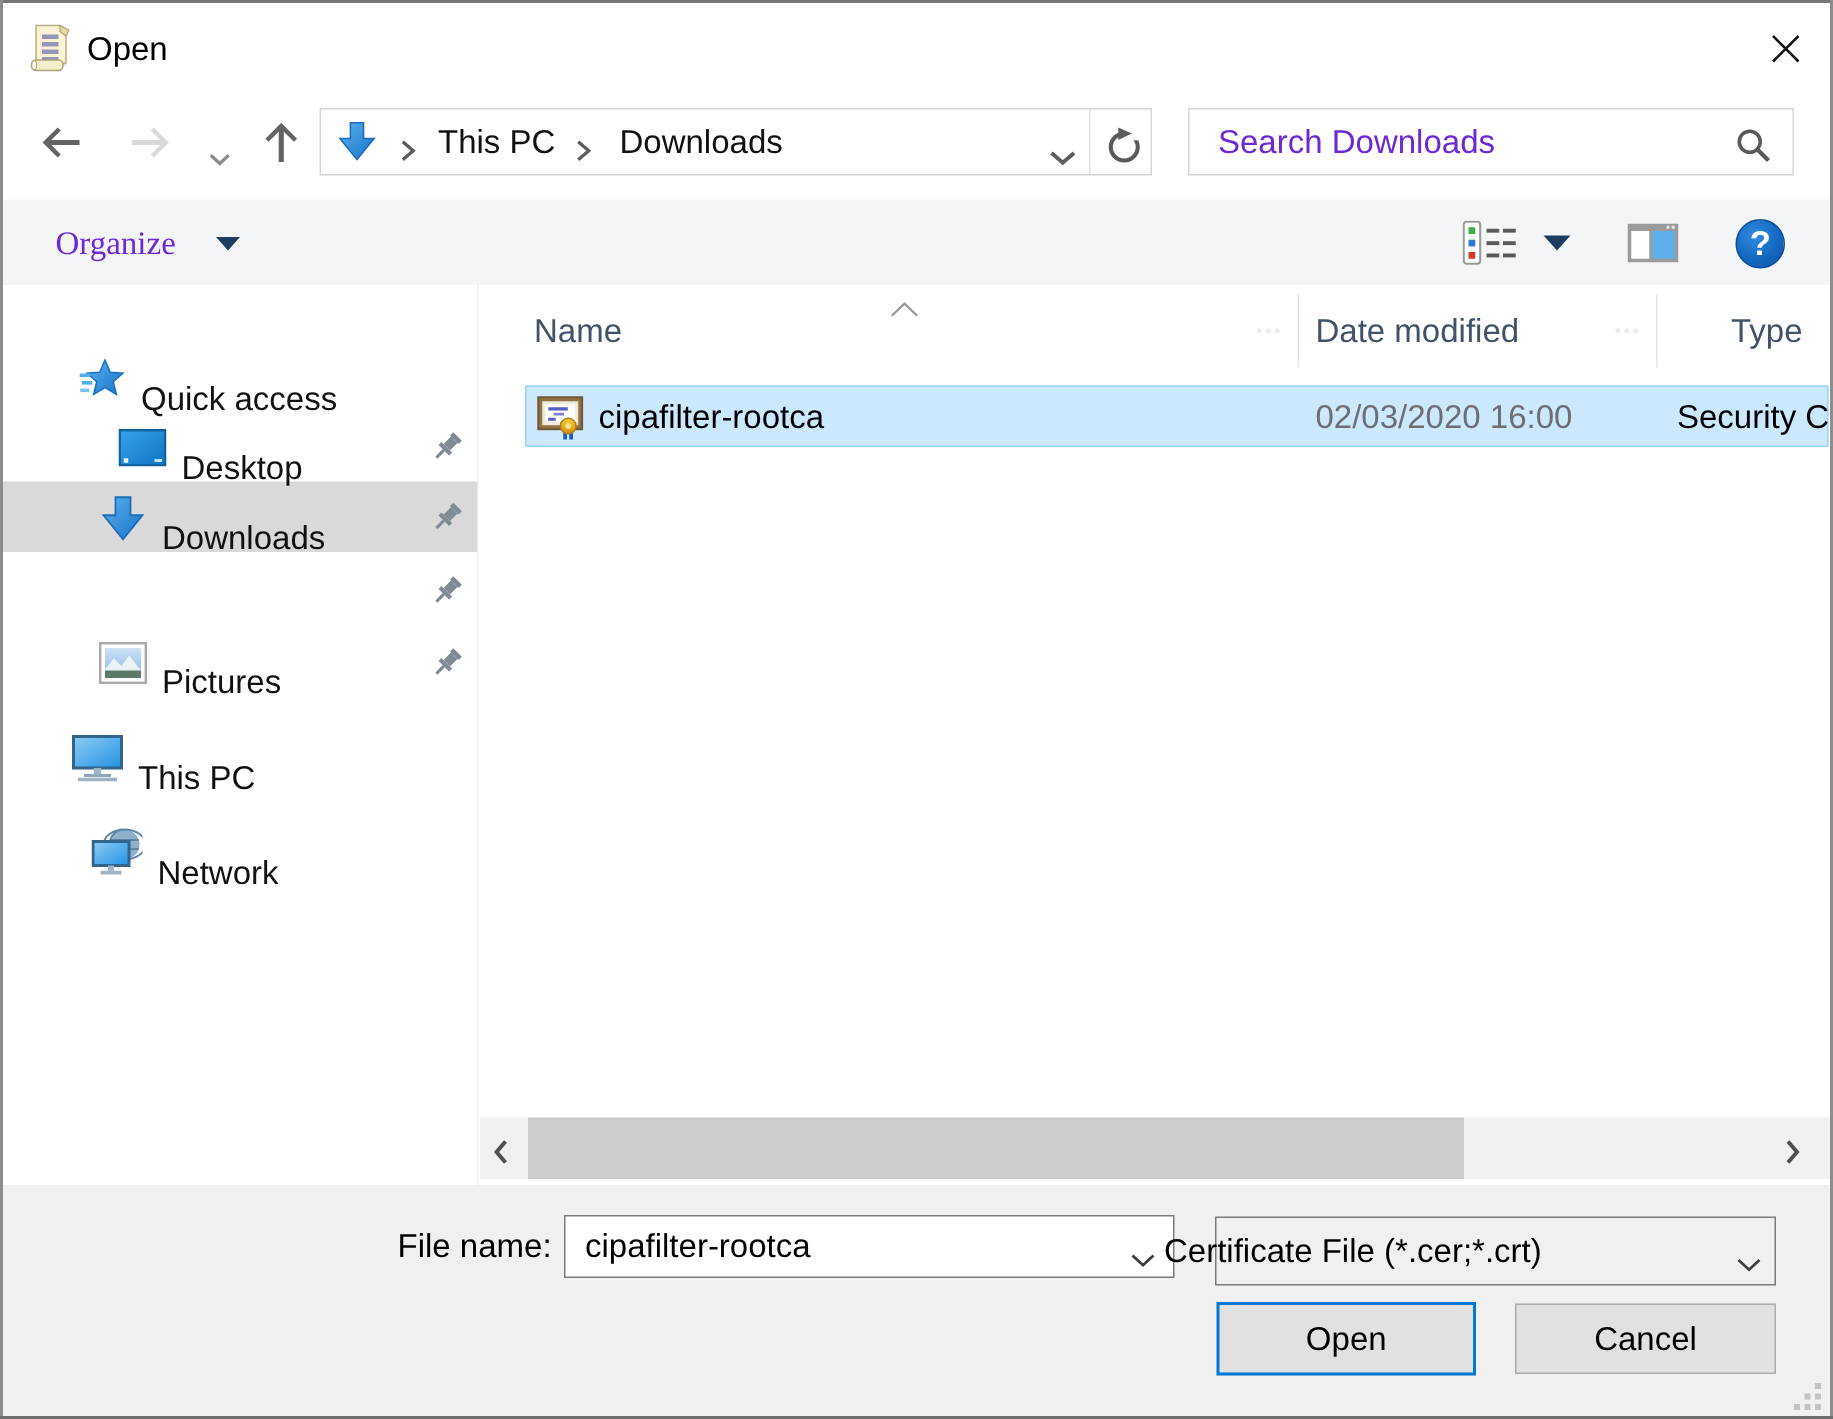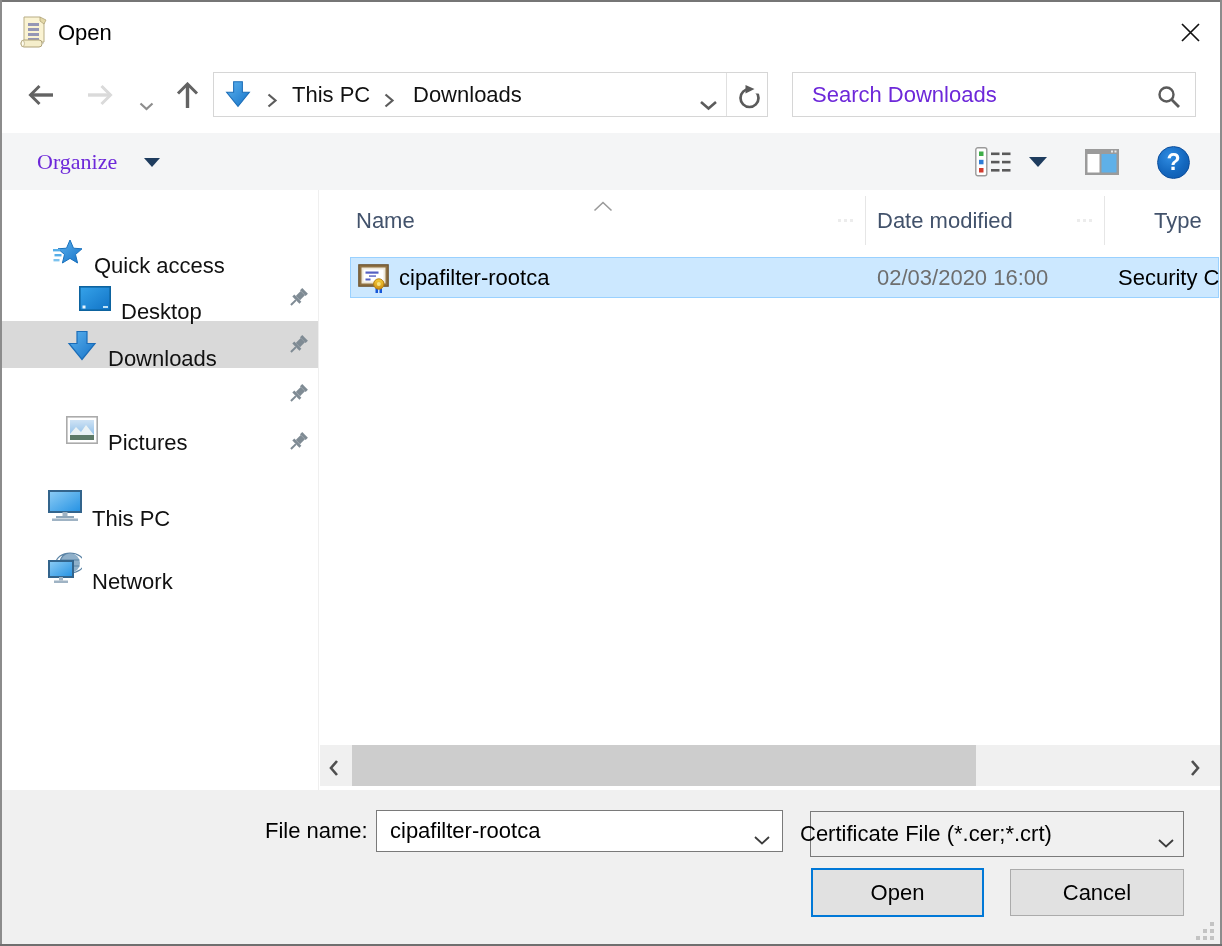--- a/index.html
+++ b/index.html
@@ -84,21 +84,21 @@
   .hs-right{left:1190px;top:757px;}
   .hs-thumb{left:352px;top:745px;width:624px;height:41px;background:#cdcdcd;}
 
   
   .footer{left:2px;top:790px;width:1218px;height:154px;background:#f0f0f0;}
   .fn-label{left:265px;top:810px;height:42px;line-height:42px;color:#000;}
   .fn-combo{left:376px;top:810px;width:407px;height:42px;background:#fff;border:1px solid #7a7a7a;}
   .fn-value{left:390px;top:810px;height:42px;line-height:42px;color:#000;}
   .fn-chev{left:753px;top:826px;}
   .ft-combo{left:810px;top:811px;width:374px;height:46px;background:#f0f0f0;border:1px solid #7a7a7a;}
-  .ft-value{left:800px;top:811px;height:46px;line-height:46px;color:#000;}
+  .ft-value{left:776px;top:811px;height:46px;line-height:46px;color:#000;}
   .ft-chev{left:1157px;top:829px;}
   .btn{position:absolute;display:flex;align-items:center;justify-content:center;background:#e1e1e1;color:#000;}
   .btn-open{left:811px;top:868px;width:173px;height:49px;border:2px solid #0078d7;}
   .btn-cancel{left:1010px;top:869px;width:174px;height:47px;border:1px solid #ababab;}
   .grip{left:1196px;top:922px;width:20px;height:20px;}
   .grip i{position:absolute;width:4px;height:4px;background:#c3c3c3;}
 </style>
 </head>
 <body>
 
@@ -305,21 +305,21 @@
 
   <svg class="pin" style="top:383px;" viewBox="0 0 22 22">
     <g transform="rotate(45 11 11)" fill="#7f8b94">
       <rect x="7" y="1" width="8" height="3.2"></rect>
       <rect x="8" y="4.2" width="6" height="7"></rect>
       <rect x="6" y="11.2" width="10" height="2.8"></rect>
       <rect x="10" y="14" width="2" height="7"></rect>
     </g>
   </svg>
 
-  <div class="side-item" style="left:66px;top:406px;">
+  <div class="side-item" style="left:66px;top:418px;">
     <span style="margin-right:10px;">
       <svg width="32" height="28" viewBox="0 0 32 28" style="display:block">
         <rect x="0.8" y="0.8" width="30.4" height="26.4" fill="#fff" stroke="#ababab" stroke-width="1.6"></rect>
         <rect x="4" y="4" width="24" height="20" fill="url(#gSky)"></rect>
         <path d="M4 18 L10 11 L15 16 L20 9 L28 19 L28 24 L4 24 Z" fill="#f2f6f5" opacity="0.9"></path>
         <rect x="4" y="19" width="24" height="5" fill="#5d7a68"></rect>
       </svg>
     </span>
     <span class="side-label">Pictures</span>
   </div>
@@ -337,21 +337,21 @@
       <svg width="34" height="31" viewBox="0 0 34 31" style="display:block">
         <rect x="1" y="1" width="32" height="21" fill="url(#gScreen)" stroke="#33648c" stroke-width="2"></rect>
         <rect x="14.5" y="22" width="5" height="4" fill="#9fb3c4"></rect>
         <rect x="8" y="26" width="18" height="2" fill="#8ea6ba"></rect>
         <rect x="4" y="28.5" width="26" height="2.5" fill="#9fb3c4"></rect>
       </svg>
     </span>
     <span class="side-label">This PC</span>
   </div>
 
-  <div class="side-item" style="left:48px;top:545px;">
+  <div class="side-item" style="left:61px;top:545px;">
     <span style="margin-right:10px;">
       <svg width="34" height="34" viewBox="0 0 34 34" style="display:block">
         <circle cx="22" cy="11" r="10" fill="#8fb0ca"></circle>
         <path d="M22 1 A10 10 0 0 0 22 21 M12.6 8 L31.4 8 M12.6 14 L31.4 14 M22 1 A 14 10 0 0 0 22 21 M22 1 A 14 10 0 0 1 22 21" fill="none" stroke="#5b84a6" stroke-width="1.2"></path>
         <rect x="1" y="9" width="24" height="16" fill="url(#gScreen)" stroke="#33648c" stroke-width="2"></rect>
         <rect x="11" y="25" width="4" height="3.5" fill="#9fb3c4"></rect>
         <rect x="6" y="28.5" width="14" height="2.5" fill="#9fb3c4"></rect>
       </svg>
     </span>
     <span class="side-label">Network</span>

